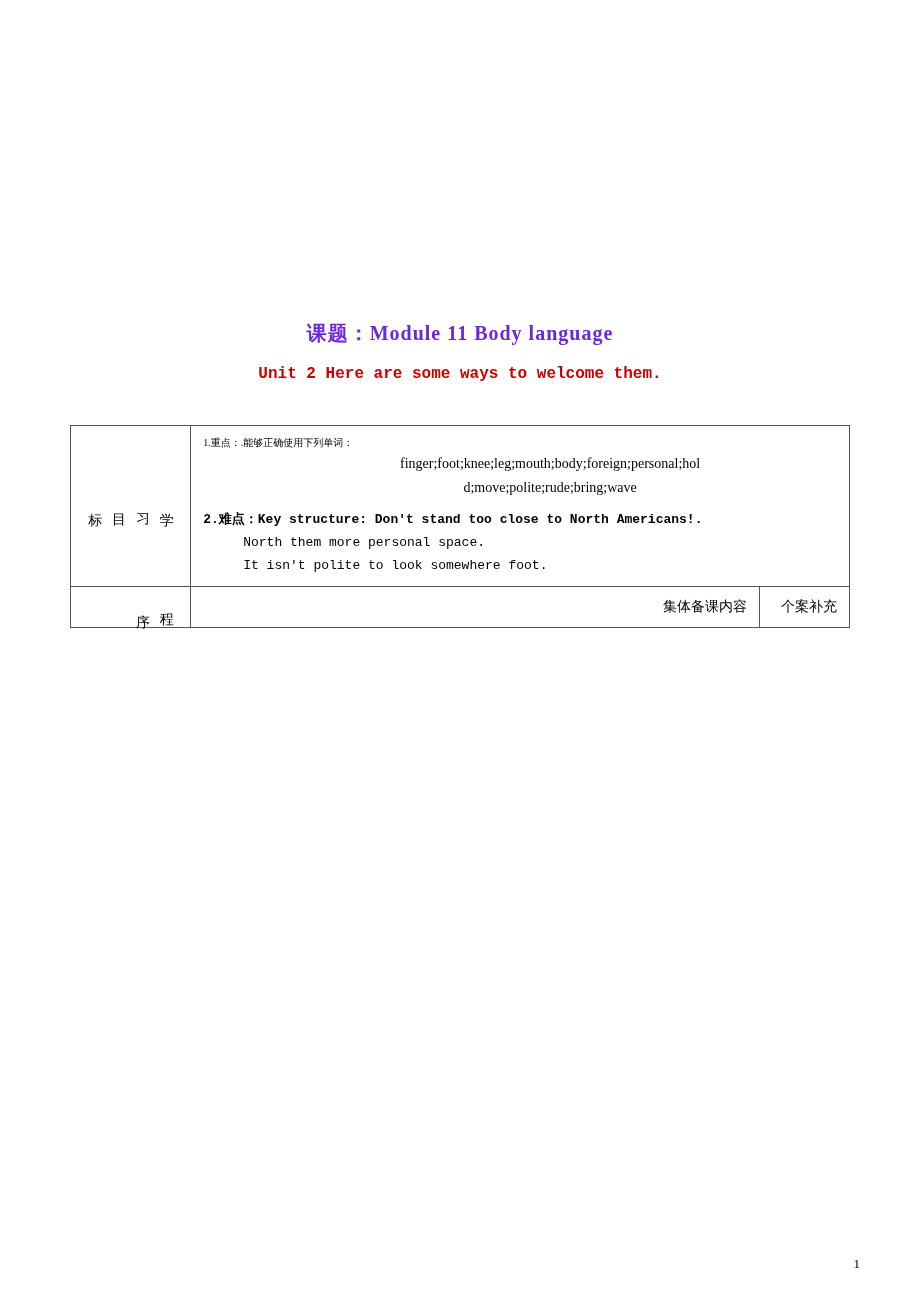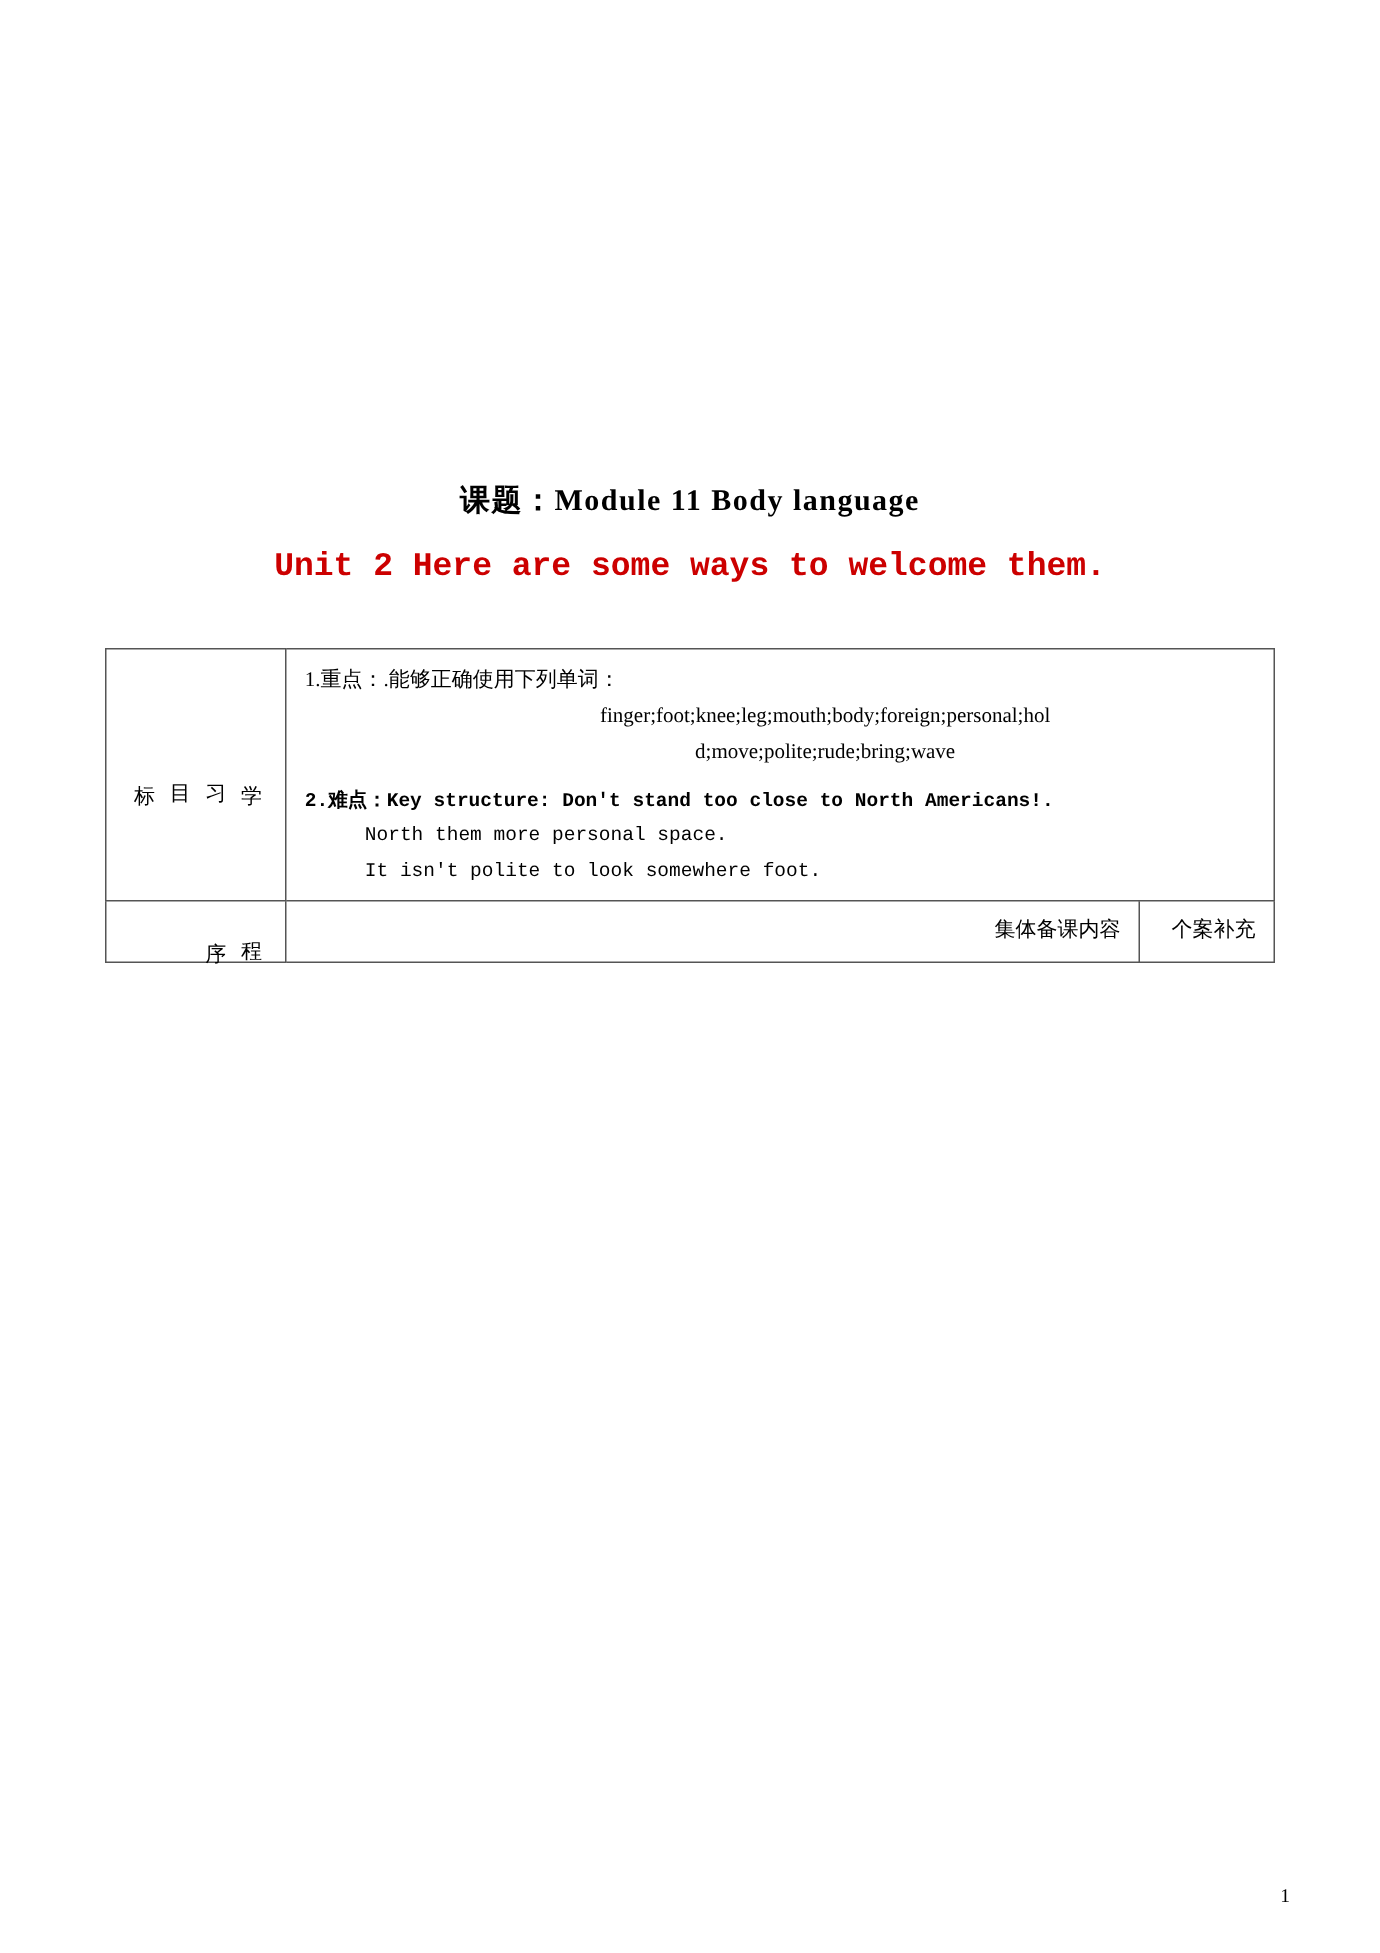--- a/index.html
+++ b/index.html
@@ -25,32 +25,32 @@
       padding-top: 280px;
     }
 
     .title-section {
       width: 100%;
       text-align: center;
       margin-bottom: 20px;
     }
 
     .main-title {
-      color: #000000;
+      color: #6d28d9;
       font-family: "SimSun", "宋体", serif;
       font-size: 20px;
       font-weight: bold;
       letter-spacing: 1px;
       margin-bottom: 18px;
     }
 
     .sub-title {
       color: #cc0000;
       font-family: "Courier New", Courier, monospace;
-      font-size: 22px;
+      font-size: 16px;
       font-weight: bold;
       margin-bottom: 22px;
     }
 
     .lesson-table {
       width: 780px;
       border-collapse: collapse;
       border: 1px solid #555555;
     }
 
@@ -72,21 +72,21 @@
       font-size: 15px;
       padding: 10px 6px;
     }
 
     .objectives-cell {
       padding: 10px 14px;
     }
 
     .objectives-cell .point {
       font-family: "SimSun", "宋体", serif;
-      font-size: 14px;
+      font-size: 10px;
       line-height: 1.8;
     }
 
     .objectives-cell .words-line {
       text-align: center;
       font-family: Liberation Serif, serif;
       font-size: 14px;
       line-height: 1.7;
       margin-left: 60px;
     }

